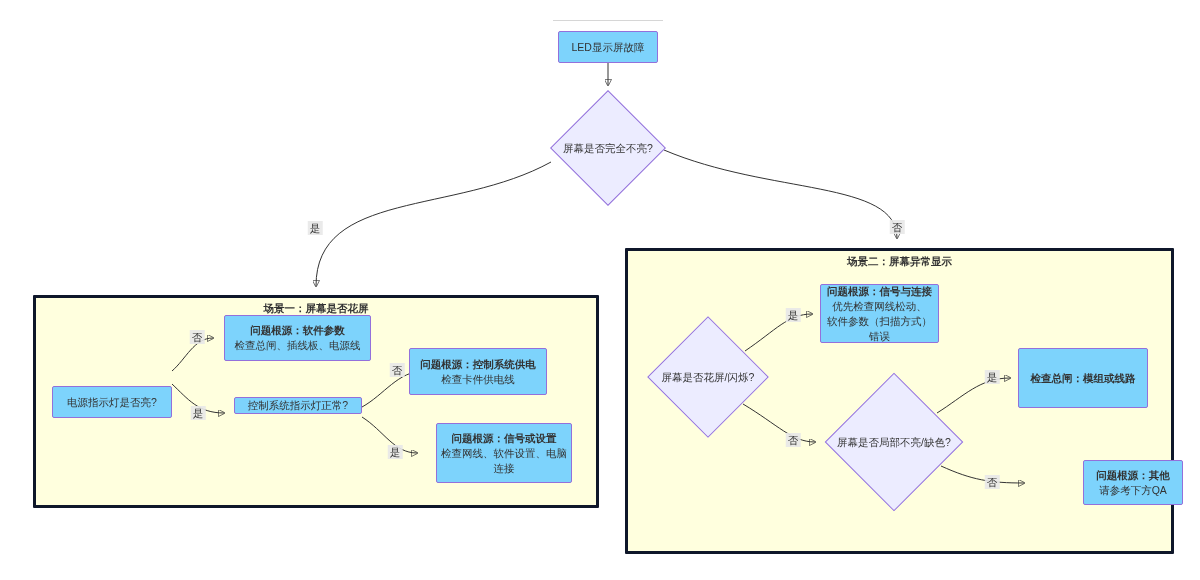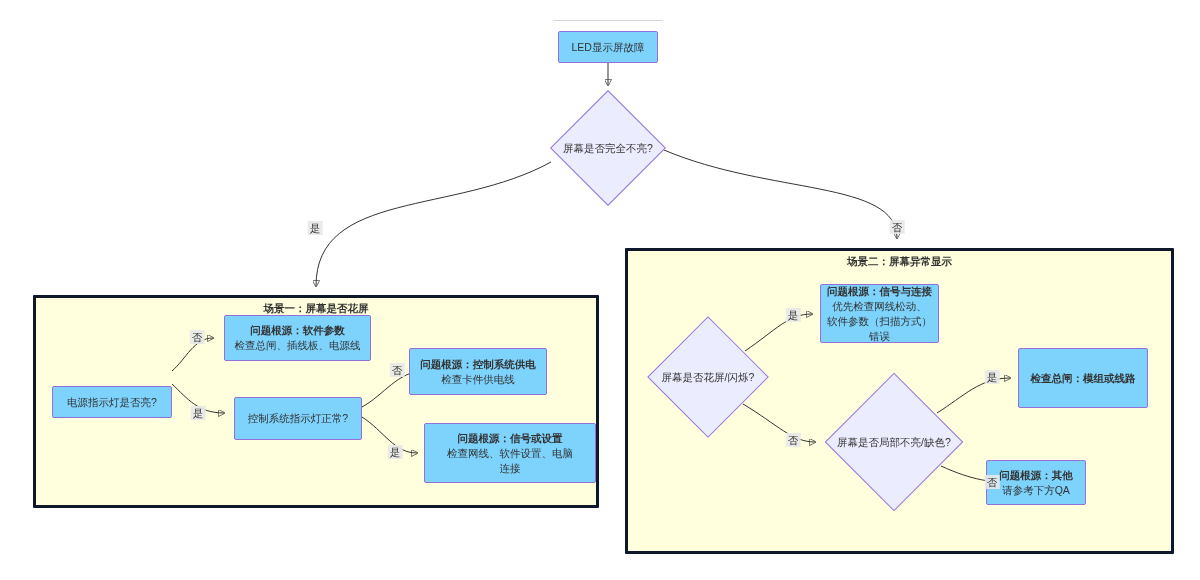--- a/index.html
+++ b/index.html
@@ -88,28 +88,28 @@
     <div class="dlabel">屏幕是否完全不亮?</div>
   </div>
 
   <div class="node" style="left:52px;top:363px;width:120px;height:32px;margin-top:23px;">
     <div>电源指示灯是否亮?</div>
   </div>
   <div class="node" style="left:224px;top:315px;width:147px;height:46px;">
     <div class="n-title">问题根源：软件参数</div>
     <div class="n-desc">检查总闸、插线板、电源线</div>
   </div>
-  <div class="node" style="left:234px;top:397px;width:128px;height:43px;">
+  <div class="node" style="left:234px;top:397px;width:128px;height:17px;">
     <div>控制系统指示灯正常?</div>
   </div>
   <div class="node" style="left:409px;top:348px;width:138px;height:47px;">
     <div class="n-title">问题根源：控制系统供电</div>
     <div class="n-desc">检查卡件供电线</div>
   </div>
-  <div class="node" style="left:424px;top:423px;width:172px;height:60px;">
+  <div class="node" style="left:436px;top:423px;width:136px;height:60px;">
     <div class="n-title">问题根源：信号或设置</div>
     <div class="n-desc">检查网线、软件设置、电脑
 连接</div>
   </div>
 
   <div class="diamond" style="left:647px;top:316px;width:122px;height:122px;">
     <div class="shape" style="left:18px;top:18px;width:86px;height:86px;"></div>
     <div class="dlabel">屏幕是否花屏/闪烁?</div>
   </div>
   <div class="node" style="left:820px;top:284px;width:119px;height:59px;">
@@ -117,21 +117,21 @@
     <div class="n-desc">优先检查网线松动、
 软件参数（扫描方式）错误</div>
   </div>
   <div class="diamond" style="left:825px;top:373px;width:138px;height:138px;">
     <div class="shape" style="left:20px;top:20px;width:98px;height:98px;"></div>
     <div class="dlabel">屏幕是否局部不亮/缺色?</div>
   </div>
   <div class="node" style="left:1018px;top:348px;width:130px;height:60px;">
     <div class="n-title">检查总闸：模组或线路</div>
   </div>
-  <div class="node" style="left:986px;top:460px;width:100px;height:45px;">
+  <div class="node" style="left:1083px;top:460px;width:100px;height:45px;">
     <div class="n-title">问题根源：其他</div>
     <div class="n-desc">请参考下方QA</div>
   </div>
 
   <span class="edge-label" style="left:315px;top:228px;">是</span>
   <span class="edge-label" style="left:897px;top:227px;">否</span>
   <span class="edge-label" style="left:197px;top:337px;">否</span>
   <span class="edge-label" style="left:198px;top:413px;">是</span>
   <span class="edge-label" style="left:397px;top:370px;">否</span>
   <span class="edge-label" style="left:395px;top:452px;">是</span>

